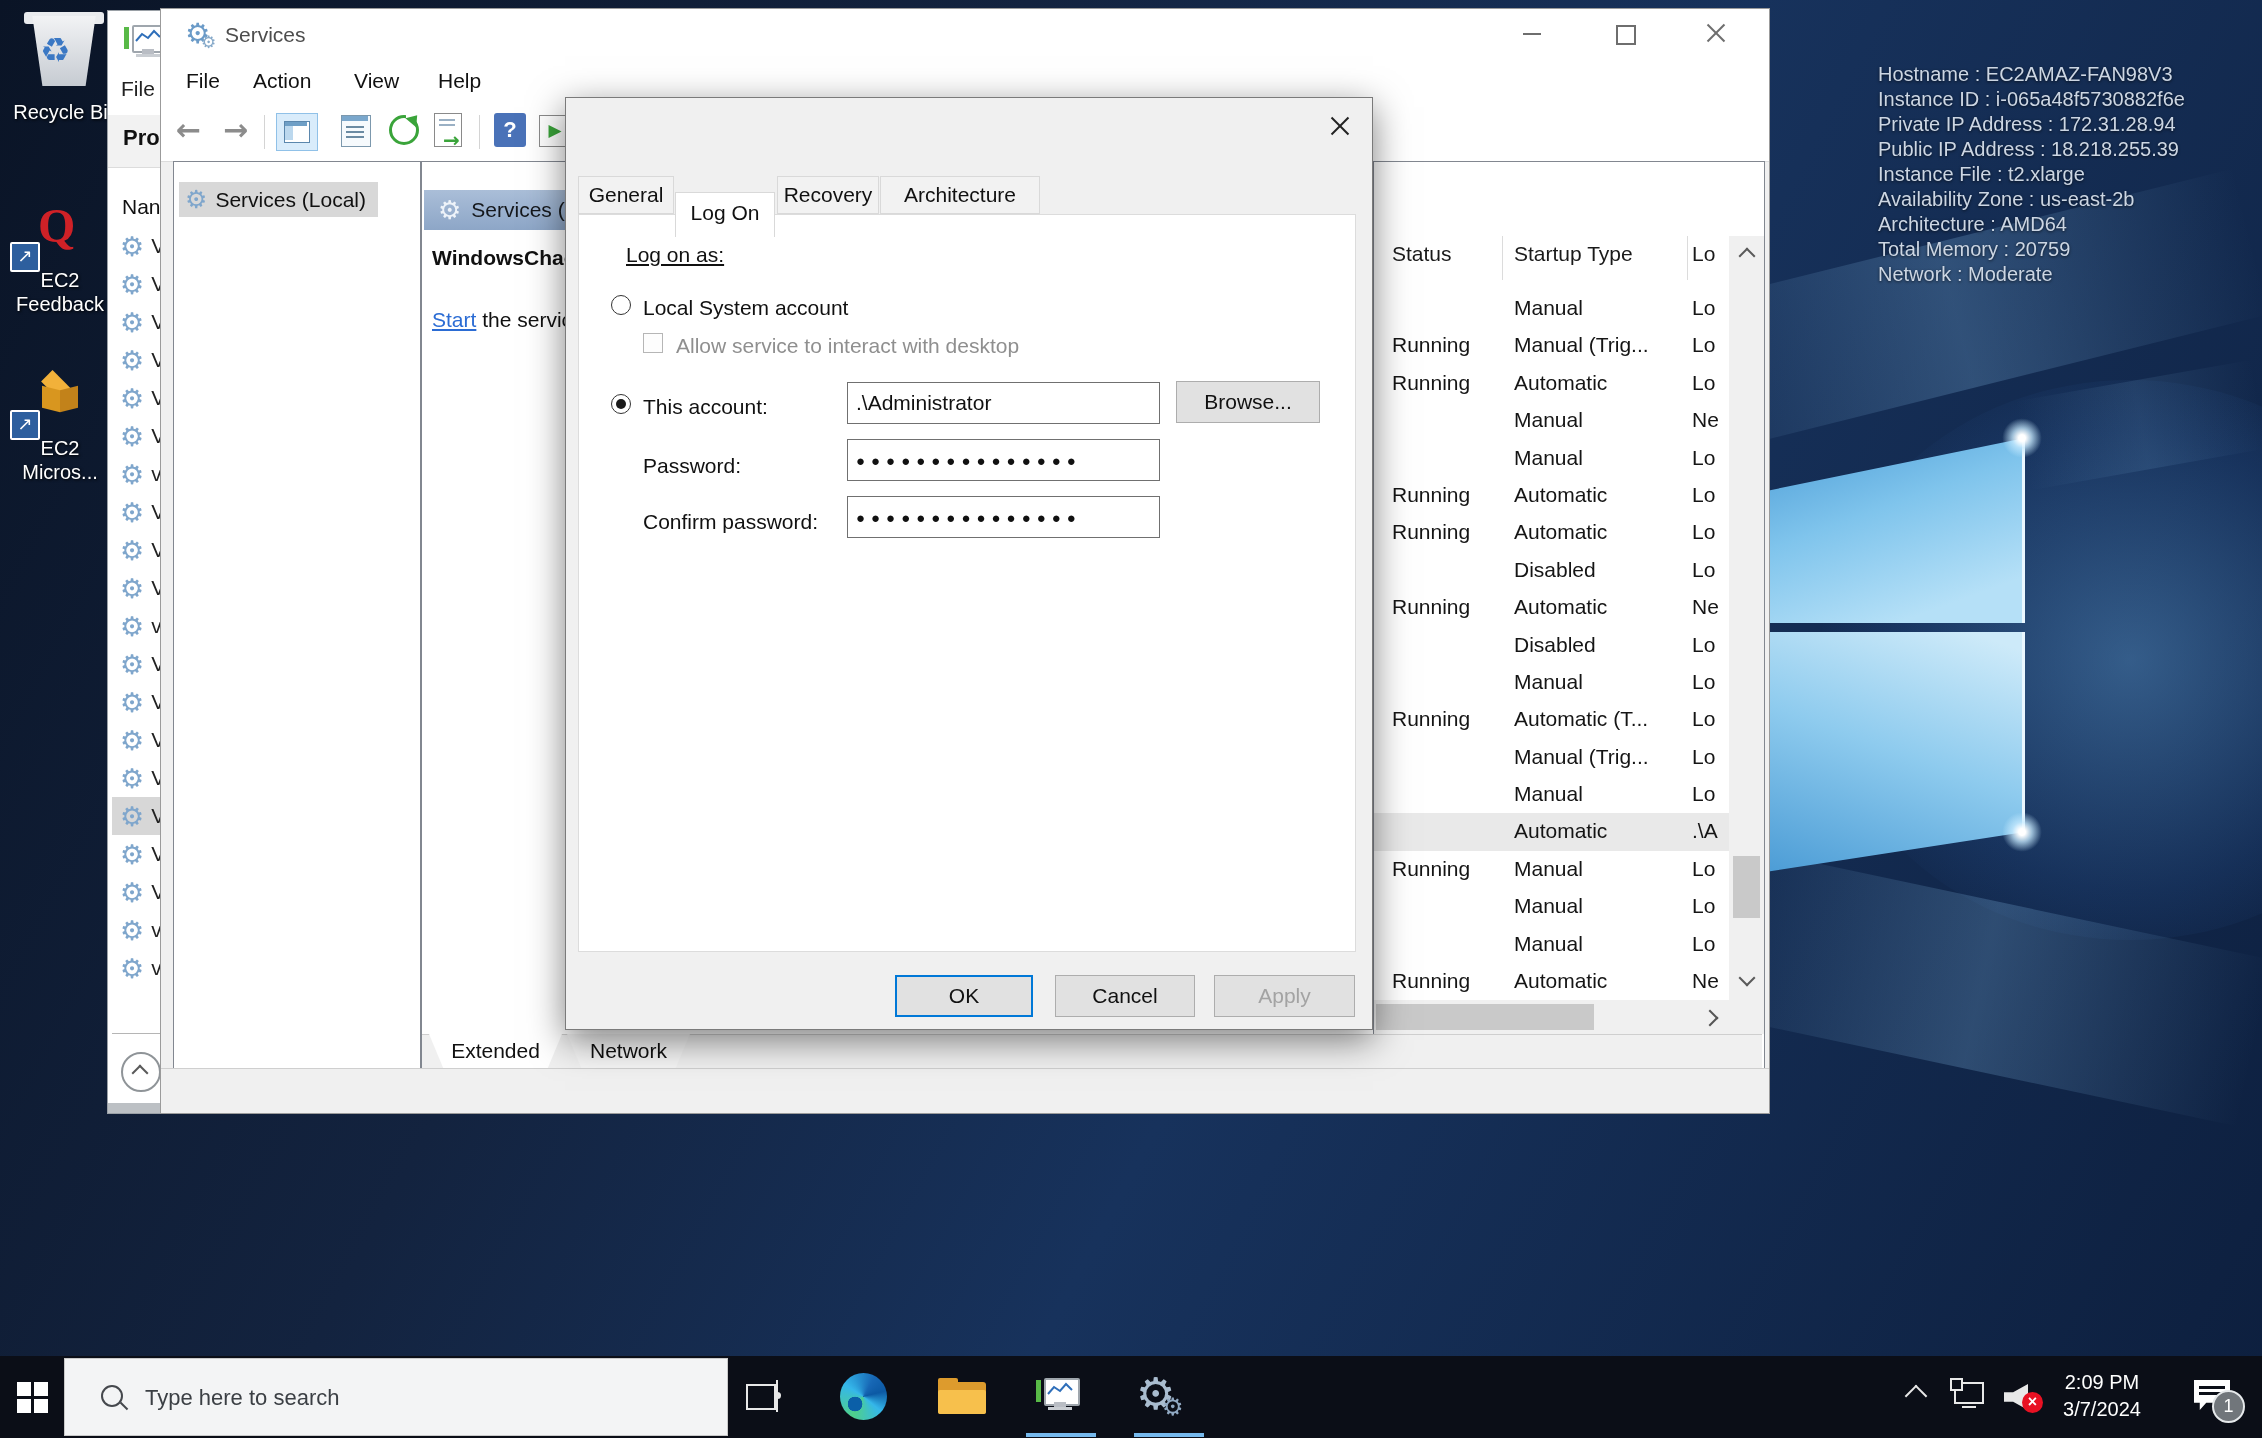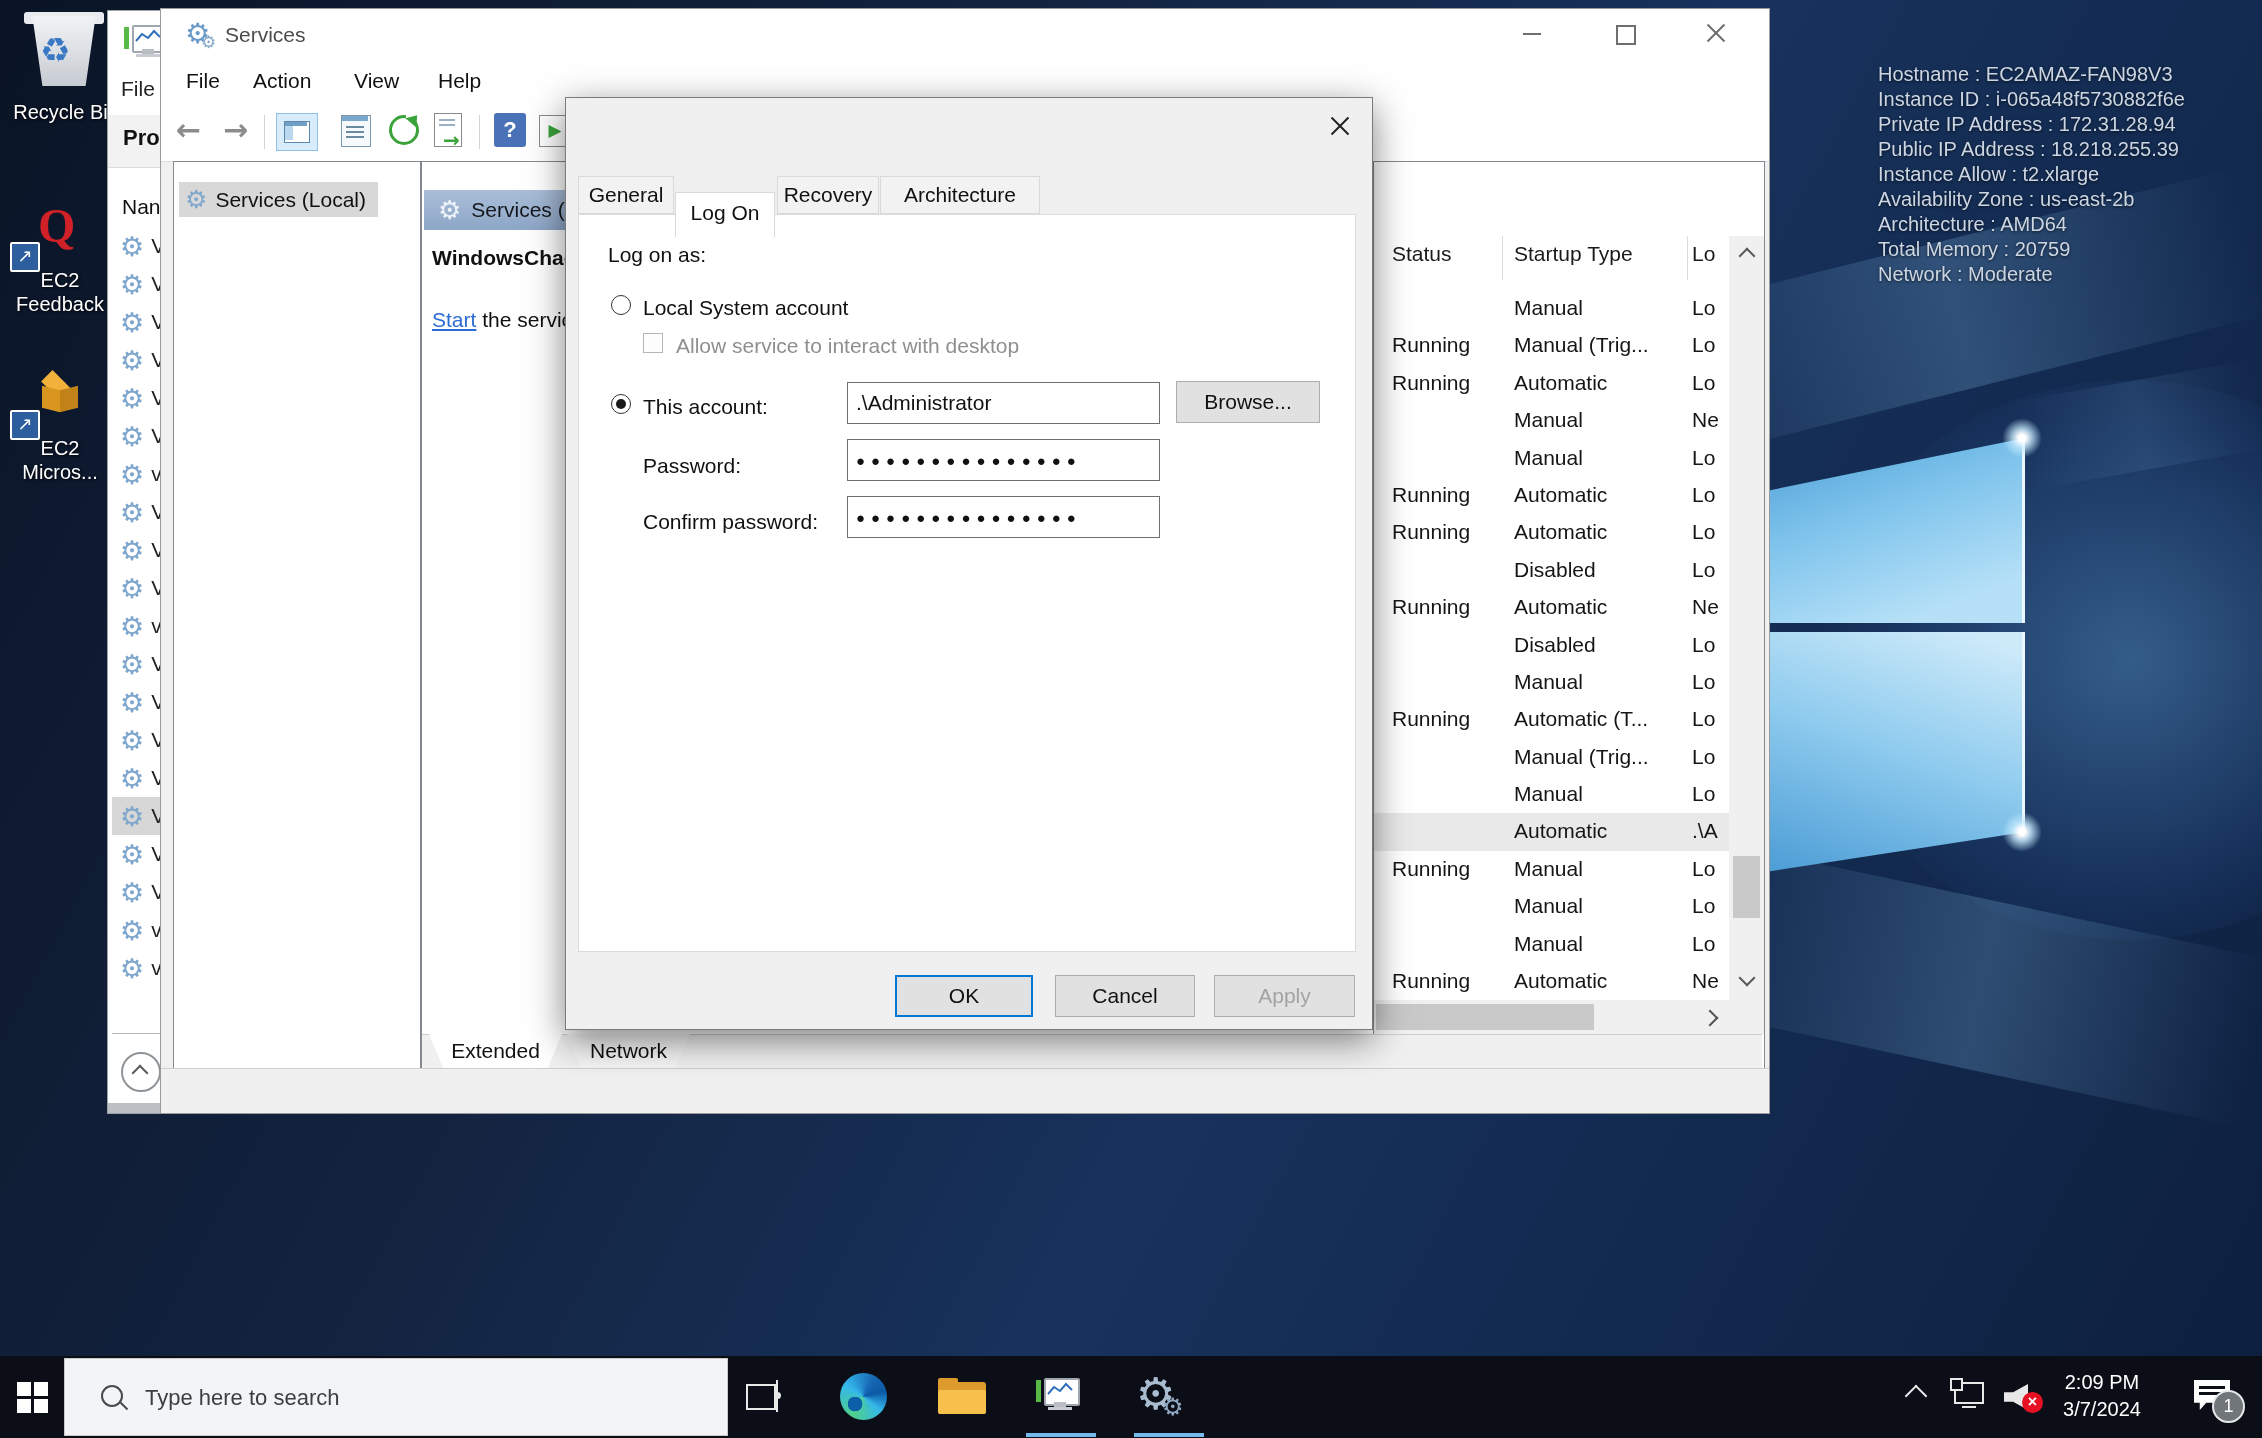--- a/index.html
+++ b/index.html
@@ -256,21 +256,21 @@
   <div class="abs pane" id="pane-bottom"></div>
   <div class="abs sparkle" style="left:2002px;top:418px;"></div>
   <div class="abs sparkle" style="left:2002px;top:812px;"></div>
 </div>
 
 <div id="sysinfo" class="abs">
     <div>Hostname : EC2AMAZ-FAN98V3</div>
     <div>Instance ID : i-065a48f5730882f6e</div>
     <div>Private IP Address : 172.31.28.94</div>
     <div>Public IP Address : 18.218.255.39</div>
-    <div>Instance Allow : t2.xlarge</div>
+    <div>Instance File : t2.xlarge</div>
     <div>Availability Zone : us-east-2b</div>
     <div>Architecture : AMD64</div>
     <div>Total Memory : 20759</div>
     <div>Network : Moderate</div>
   </div>
 
 <div id="icon-recycle" class="abs">
   <div class="abs bin-lid"></div>
   <div class="abs bin-body"></div>
   <div class="abs recycle-glyph">♻</div>
@@ -597,21 +597,21 @@
   <div id="dlg-close" class="abs">
       <div class="abs xmark"></div>
     </div>
 
   <div class="abs dtab" id="dtab-0">General</div>
   <div class="abs dtab active" id="dtab-1">Log On</div>
   <div class="abs dtab" id="dtab-2">Recovery</div>
   <div class="abs dtab" id="dtab-3">Architecture</div>
 
   <div id="dlg-page" class="abs">
-    <div class="abs dlbl" style="left:29px;top:28px;">Log on as:</div>
+    <div class="abs dlbl" style="left:47px;top:28px;text-decoration:underline;">Log on as:</div>
 
     <div class="abs radio" style="left:32px;top:80px;"></div>
     <div class="abs dlbl" style="left:64px;top:81px;">Local System account</div>
 
     <div class="abs checkbox" style="left:64px;top:118px;"></div>
     <div class="abs dlbl dis" style="left:97px;top:119px;">Allow service to interact with desktop</div>
 
     <div class="abs radio sel" style="left:32px;top:179px;"></div>
     <div class="abs dlbl" style="left:64px;top:180px;">This account:</div>
     <input class="abs dinput" style="left: 268px; top: 167px;" value=".\Administrator">

